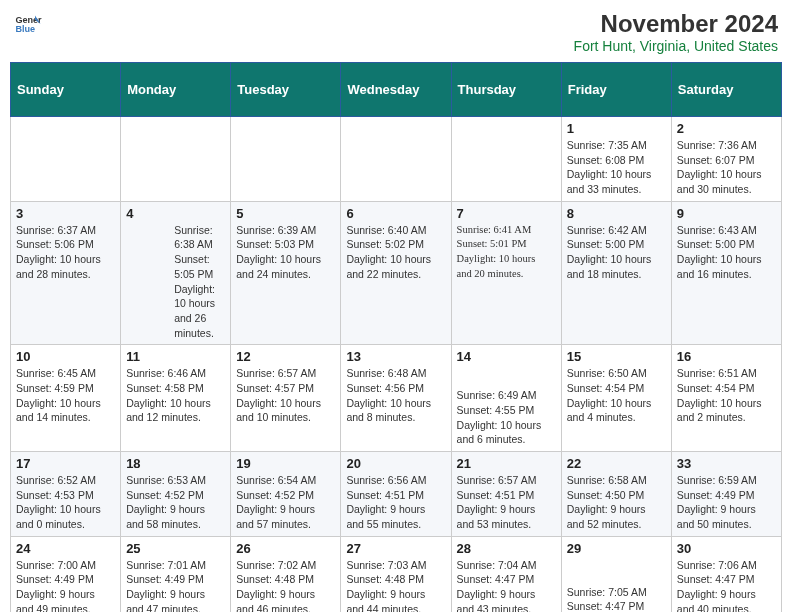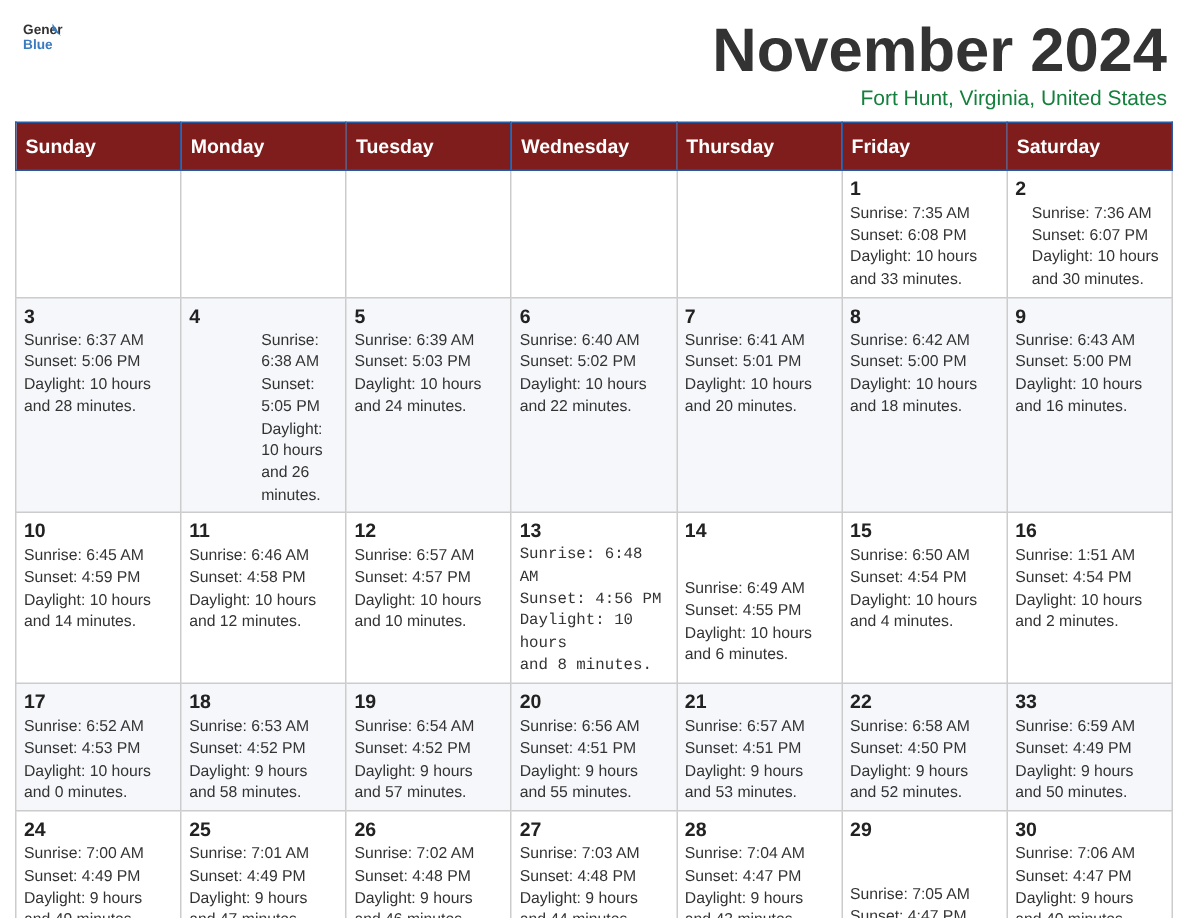--- a/index.html
+++ b/index.html
@@ -23,37 +23,37 @@
       gap: 4px;
     }
     .logo-icon {
       width: 28px;
       height: 28px;
     }
     .title-block {
       text-align: right;
     }
     .month-title {
-      font-size: 41px;
+      font-size: 24px;
       font-weight: bold;
       color: #333;
     }
     .location {
       font-size: 14px;
       color: #15803d;
     }
     .calendar {
       width: 100%;
       border-collapse: collapse;
     }
     .calendar th {
-      background-color: #7f1d1d;
+      background-color: #0f766e;
       color: #fff;
       text-align: left;
-      padding: 8px 6px;
+      padding: 19px 6px;
       font-size: 13px;
       border: 1px solid #2a5a9f;
     }
     .calendar td {
       border: 1px solid #ccc;
       vertical-align: top;
       padding: 4px 5px;
       width: calc(100% / 7);
       min-height: 80px;
       background: #fff;
@@ -114,21 +114,21 @@
         <td class="empty-cell"></td>
         <td>
           <div class="day-number">1</div>
           <div class="day-info" style="white-space: pre-line;">Sunrise: 7:35 AM
 Sunset: 6:08 PM
 Daylight: 10 hours
 and 33 minutes.</div>
         </td>
         <td>
           <div class="day-number">2</div>
-          <div class="day-info" style="white-space: pre-line; margin-left: 11px;">Sunrise: 7:36 AM
+          <div class="day-info" style="white-space: pre-line;">Sunrise: 7:36 AM
 Sunset: 6:07 PM
 Daylight: 10 hours
 and 30 minutes.</div>
         </td>
       </tr>
       <tr>
         <td>
           <div class="day-number">3</div>
           <div class="day-info" style="white-space: pre-line;">Sunrise: 6:37 AM
 Sunset: 5:06 PM
@@ -151,21 +151,21 @@
         </td>
         <td>
           <div class="day-number">6</div>
           <div class="day-info" style="white-space: pre-line;">Sunrise: 6:40 AM
 Sunset: 5:02 PM
 Daylight: 10 hours
 and 22 minutes.</div>
         </td>
         <td>
           <div class="day-number">7</div>
-          <div class="day-info" style="white-space: pre-line;">Sunrise: 6:41 AM
+          <div class="day-info" style="white-space: pre-line; font-family: Liberation Serif, serif;">Sunrise: 6:41 AM
 Sunset: 5:01 PM
 Daylight: 10 hours
 and 20 minutes.</div>
         </td>
         <td>
           <div class="day-number">8</div>
           <div class="day-info" style="white-space: pre-line;">Sunrise: 6:42 AM
 Sunset: 5:00 PM
 Daylight: 10 hours
 and 18 minutes.</div>
@@ -195,42 +195,42 @@
         </td>
         <td>
           <div class="day-number">12</div>
           <div class="day-info" style="white-space: pre-line;">Sunrise: 6:57 AM
 Sunset: 4:57 PM
 Daylight: 10 hours
 and 10 minutes.</div>
         </td>
         <td>
           <div class="day-number">13</div>
-          <div class="day-info" style="white-space: pre-line; font-family: Liberation Mono, monospace;">Sunrise: 6:48 AM
+          <div class="day-info" style="white-space: pre-line;">Sunrise: 6:48 AM
 Sunset: 4:56 PM
 Daylight: 10 hours
 and 8 minutes.</div>
         </td>
         <td>
           <div class="day-number">14</div>
           <div class="day-info" style="white-space: pre-line; margin-top: 24px;">Sunrise: 6:49 AM
 Sunset: 4:55 PM
 Daylight: 10 hours
 and 6 minutes.</div>
         </td>
         <td>
           <div class="day-number">15</div>
           <div class="day-info" style="white-space: pre-line;">Sunrise: 6:50 AM
 Sunset: 4:54 PM
 Daylight: 10 hours
 and 4 minutes.</div>
         </td>
         <td>
           <div class="day-number">16</div>
-          <div class="day-info" style="white-space: pre-line;">Sunrise: 1:51 AM
+          <div class="day-info" style="white-space: pre-line;">Sunrise: 6:51 AM
 Sunset: 4:54 PM
 Daylight: 10 hours
 and 2 minutes.</div>
         </td>
       </tr>
       <tr>
         <td>
           <div class="day-number">17</div>
           <div class="day-info" style="white-space: pre-line;">Sunrise: 6:52 AM
 Sunset: 4:53 PM

